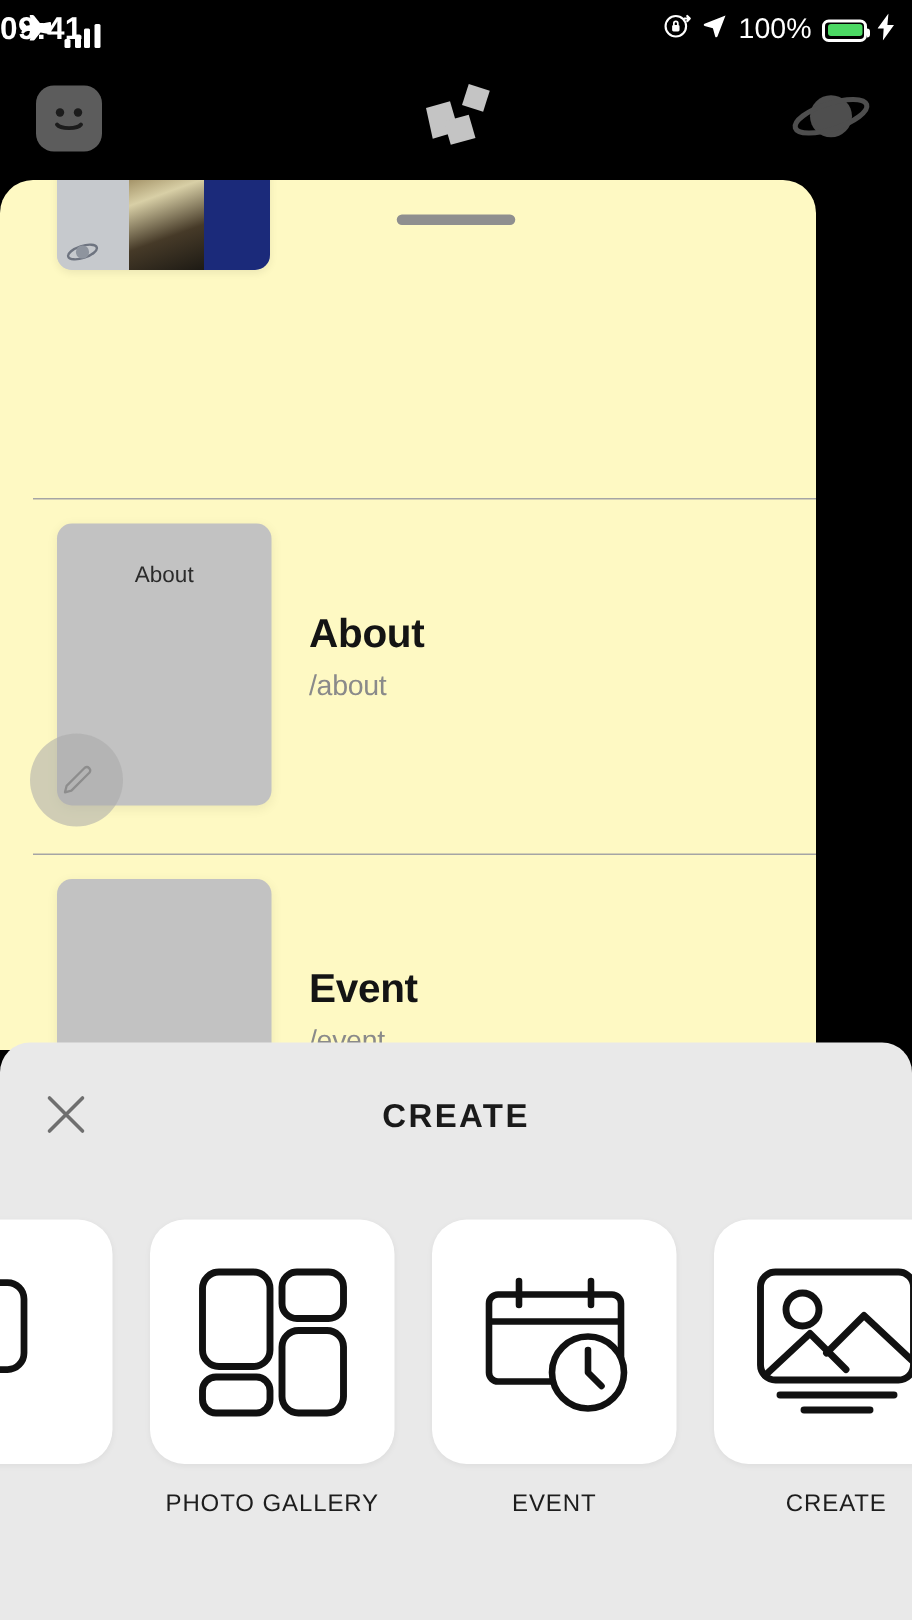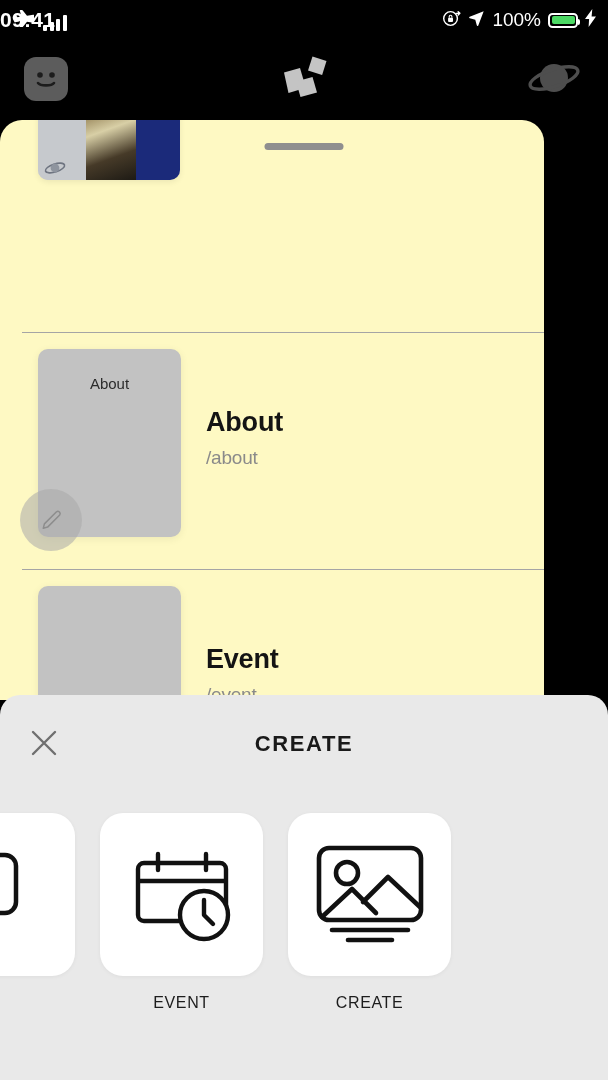--- a/index.html
+++ b/index.html
@@ -279,20 +279,31 @@
     <div class="tile">
       <div class="tile-box">
         <svg width="96" height="96" viewBox="0 0 96 96">
           <rect x="14" y="8" width="56" height="58" rx="11" fill="none" stroke="#111" stroke-width="4.5"></rect>
           <circle cx="30" cy="81" r="10" fill="none" stroke="#111" stroke-width="4.5"></circle>
         </svg>
       </div>
       <div class="tile-label"></div>
     </div>
 
+    <div class="tile">
+      <div class="tile-box">
+        <svg width="104" height="104" viewBox="0 0 104 104">
+          <rect x="5" y="5" width="45" height="63" rx="11" fill="none" stroke="#111" stroke-width="4.6"></rect>
+          <rect x="5" y="75" width="45" height="24" rx="9" fill="none" stroke="#111" stroke-width="4.6"></rect>
+          <rect x="58" y="5" width="41" height="31" rx="10" fill="none" stroke="#111" stroke-width="4.6"></rect>
+          <rect x="58" y="44" width="41" height="55" rx="11" fill="none" stroke="#111" stroke-width="4.6"></rect>
+        </svg>
+      </div>
+      <div class="tile-label">PHOTO GALLERY</div>
+    </div>
 
     <div class="tile">
       <div class="tile-box">
         <svg width="104" height="100" viewBox="0 0 104 100">
           <path d="M14 18h76a6 6 0 0 1 6 6v46a6 6 0 0 1-6 6H14a6 6 0 0 1-6-6V24a6 6 0 0 1 6-6z" fill="#fff" stroke="#111" stroke-width="4.4"></path>
           <path d="M8 36h88" stroke="#111" stroke-width="4.4"></path>
           <path d="M28 9v16M76 9v16" stroke="#111" stroke-width="4.4" stroke-linecap="round"></path>
           <circle cx="74" cy="70" r="24" fill="#fff" stroke="#111" stroke-width="4.4"></circle>
           <path d="M74 55v15l9 9" fill="none" stroke="#111" stroke-width="4.4" stroke-linecap="round" stroke-linejoin="round"></path>
         </svg>

